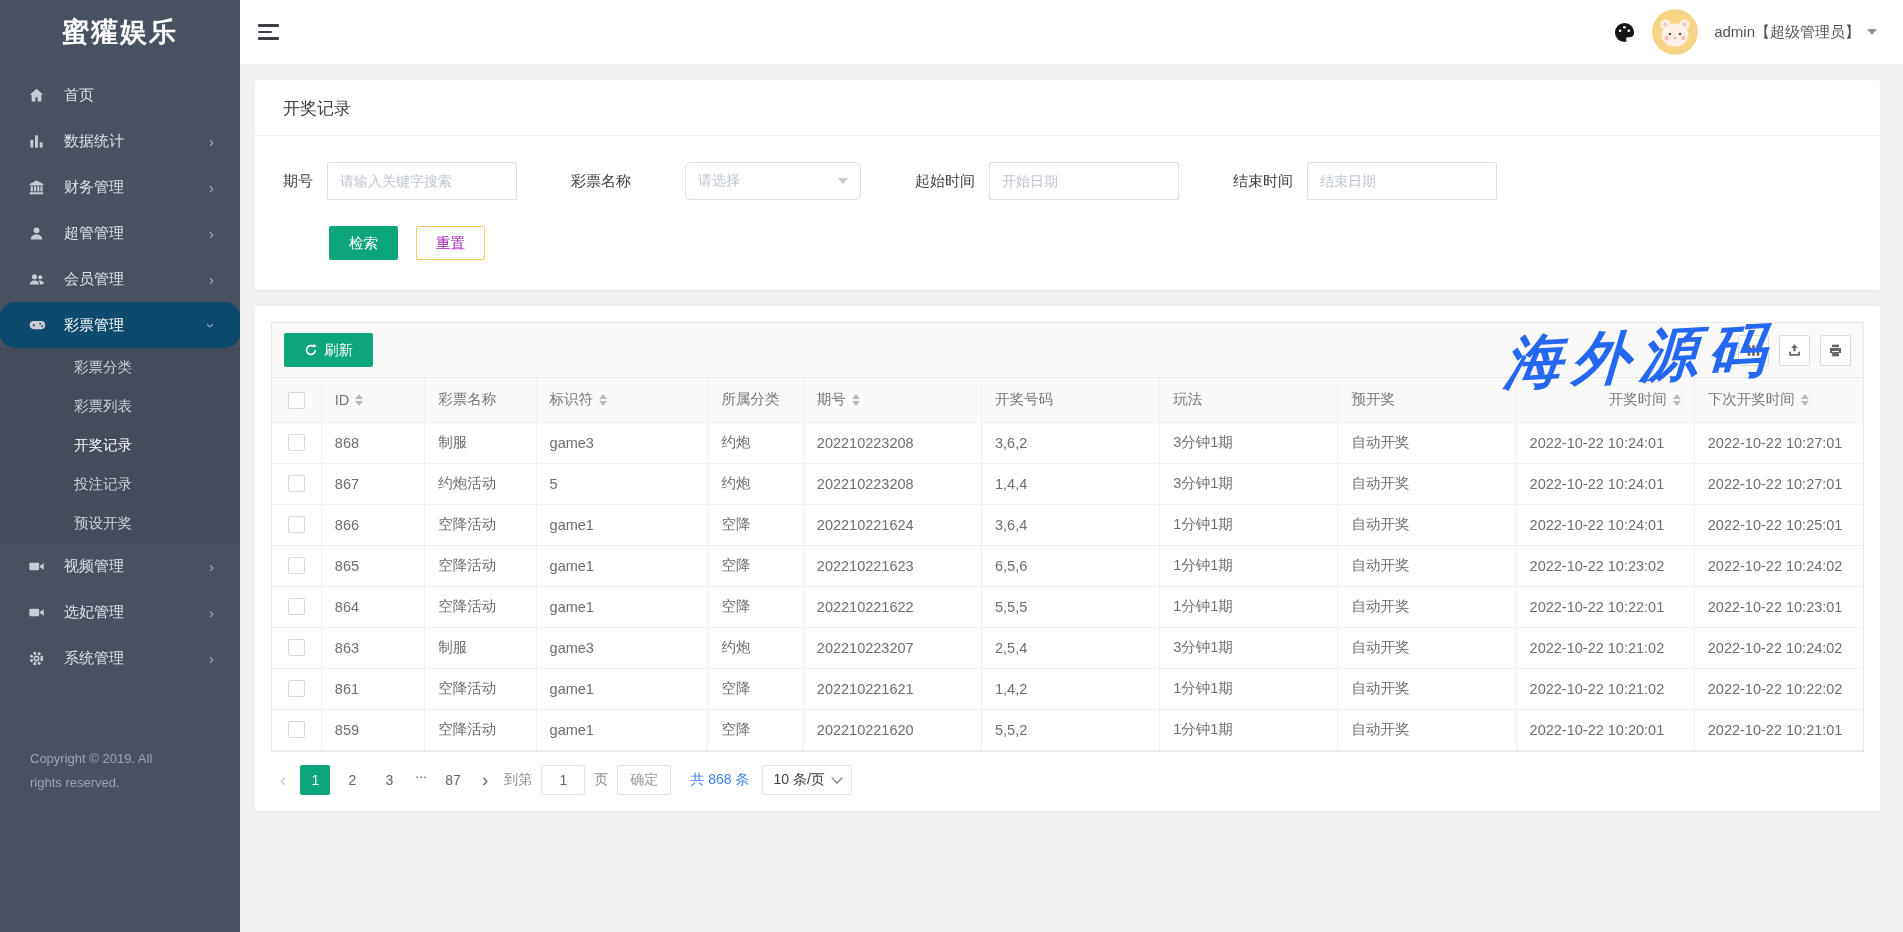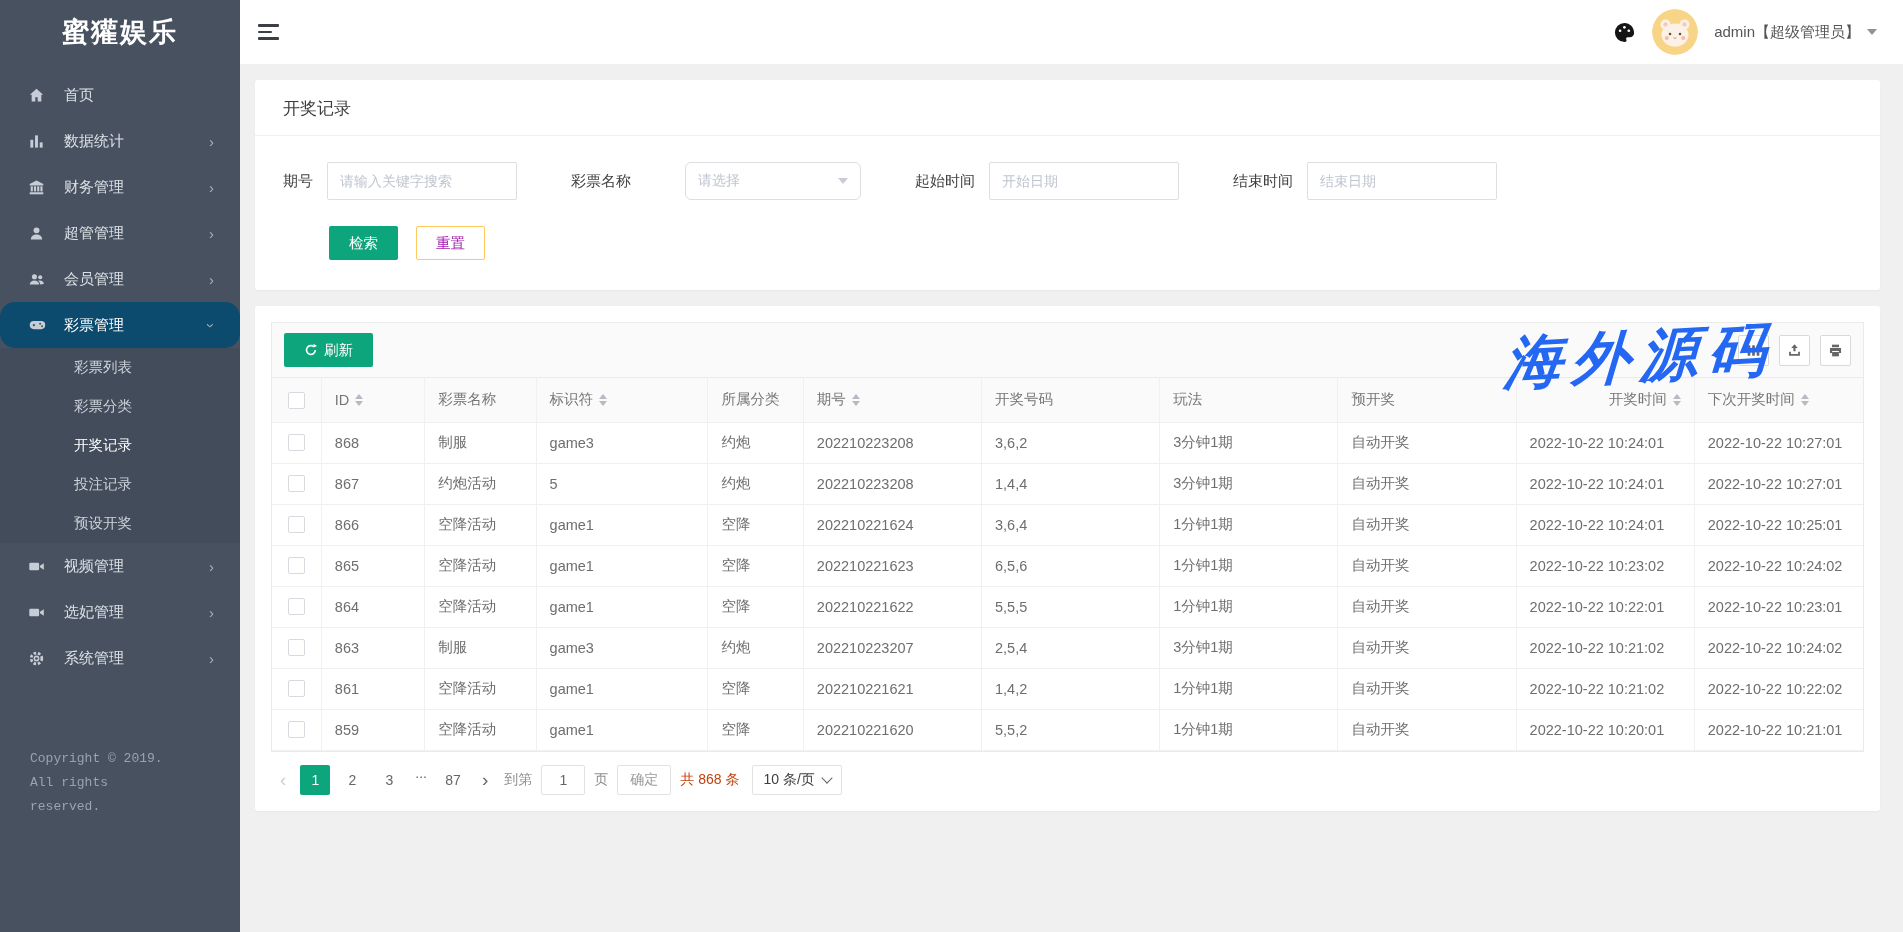--- a/index.html
+++ b/index.html
@@ -12,21 +12,21 @@
   .menu { margin-top:8px; }
   .menu-item { height:46px; display:flex; align-items:center; padding:0 26px 0 28px; color:#dde1e7; font-size:15px; cursor:pointer; }
   .menu-item .mi-icon { width:20px; height:18px; margin-right:16px; color:#c7cdd6; display:inline-flex; align-items:center; }
   .menu-item .mi-label { flex:1; }
   .menu-item .mi-arrow { font-size:15px; color:#aab1bb; line-height:1; }
   .menu-item .mi-arrow.down { transform:rotate(90deg); }
   .menu-item.active { background:#0c4a6e; color:#fff;border-radius:15px; }
   .submenu { background:rgba(0,0,0,0.05); }
   .submenu-item { height:39px; line-height:39px; padding-left:74px; color:#ccd2d9; font-size:14.5px; cursor:pointer; }
   .submenu-item.current { color:#ffffff; }
-  .copyright { margin-top:66px; padding:0 30px; color:#9aa3ae; font-size:13px; line-height:24px; width:200px;font-family:Liberation Mono, monospace; }
+  .copyright { margin-top:66px; padding:0 30px; color:#9aa3ae; font-size:13px; line-height:24px; width:200px; }
 
   
   .header { margin-left:240px; height:64px; background:#fff; display:flex; align-items:center; padding:0 26px 0 18px; }
   .hamburger { width:22px; cursor:pointer; }
   .hamburger span { display:block; height:2.5px; background:#3a3f45; margin:4px 0; border-radius:1px; }
   .hamburger span:nth-child(1){ width:21px; } .hamburger span:nth-child(2){ width:14px; } .hamburger span:nth-child(3){ width:21px; }
   .header-right { margin-left:auto; display:flex; align-items:center; gap:16px; }
   .theme-btn { cursor:pointer; display:flex; }
   .avatar { width:46px; height:46px; border-radius:50%; overflow:hidden; cursor:pointer; }
   .username { font-size:15px; color:#555; cursor:pointer; display:flex; align-items:center; gap:7px; }
@@ -76,21 +76,21 @@
   
   .pagination { display:flex; align-items:center; padding:13px 2px 10px; font-size:14px; color:#666; gap:7px; }
   .pg-arrow { font-size:19px; color:#666; padding:0 7px; cursor:pointer; line-height:30px; }
   .pg-arrow.disabled { color:#cfcfcf; cursor:default; }
   .pg-num { min-width:30px; height:30px; line-height:30px; text-align:center; padding:0 5px; cursor:pointer; border-radius:2px; color:#666; }
   .pg-num.active { background:#0ca57c; color:#fff; cursor:default; }
   .pg-ellipsis { padding:0 4px; color:#666; }
   .pg-text { color:#8f8f8f; margin:0 2px; }
   .goto-input { width:44px; height:30px; border:1px solid #e2e2e2; border-radius:2px; text-align:center; font-size:14px; color:#666; outline:none; font-family:inherit; }
   .confirm-btn { height:30px; padding:0 12px; background:#fff; border:1px solid #e2e2e2; border-radius:2px; color:#9b9b9b; font-size:14px; cursor:pointer; font-family:inherit; }
-  .total-text { color:#c2410c; margin:0 6px 0 2px; }
+  .total-text { color:#3b82f6; margin:0 6px 0 12px; }
   .per-page { height:30px; border:1px solid #e2e2e2; border-radius:2px; padding:0 10px; display:flex; align-items:center; gap:8px; cursor:pointer; color:#3e3e3e; background:#fff; }
   .chev { width:8px; height:8px; border-right:1.8px solid #666; border-bottom:1.8px solid #666; transform:rotate(45deg); margin-top:-4px; }
 </style>
 </head>
 <body>
 
 <aside class="sidebar">
   <div class="logo">蜜獾娱乐</div>
   <nav class="menu">
       <div class="menu-item">
@@ -154,22 +154,22 @@
             <rect x="1.4" y="5.6" width="17.2" height="9" rx="4.5"></rect>
             <circle cx="6" cy="10.1" r="1.3" fill="#475160"></circle>
             <circle cx="12.9" cy="8.6" r="1.1" fill="#475160"></circle>
             <circle cx="15.1" cy="11.4" r="1.1" fill="#475160"></circle>
           </svg>
         </span>
         <span class="mi-label">彩票管理</span>
         <span class="mi-arrow down">›</span>
       </div>
       <div class="submenu">
+        <div class="submenu-item">彩票分类</div>
         <div class="submenu-item">彩票列表</div>
-        <div class="submenu-item">彩票分类</div>
         <div class="submenu-item current">开奖记录</div>
         <div class="submenu-item">投注记录</div>
         <div class="submenu-item">预设开奖</div>
       </div>
       <div class="menu-item">
         <span class="mi-icon">
           <svg width="17" height="17" viewBox="0 0 20 20" fill="currentColor">
             <rect x="1.5" y="5.6" width="11.6" height="8.8" rx="1.4"></rect>
             <path d="M14.1 9.1 18.6 6.3v7.4L14.1 10.9Z"></path>
           </svg>

